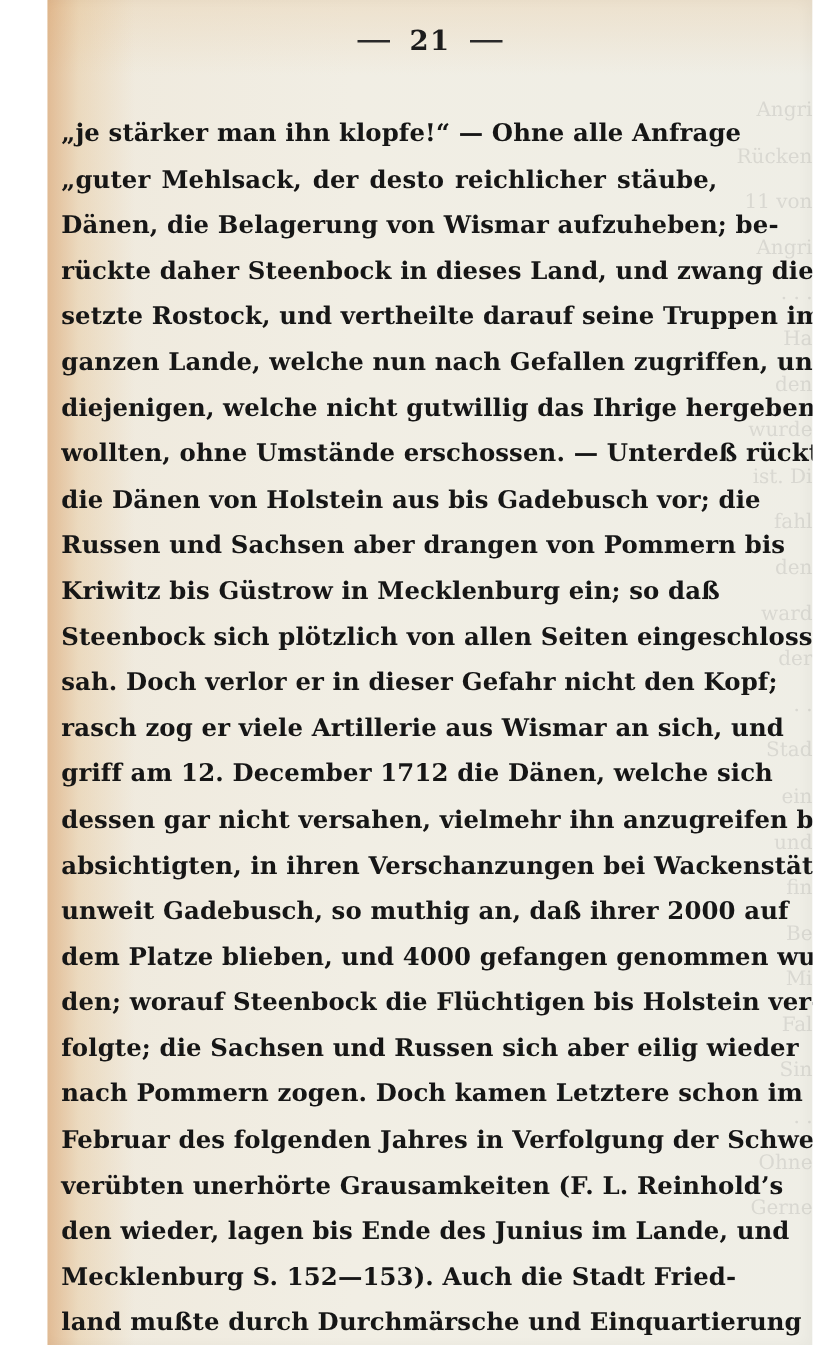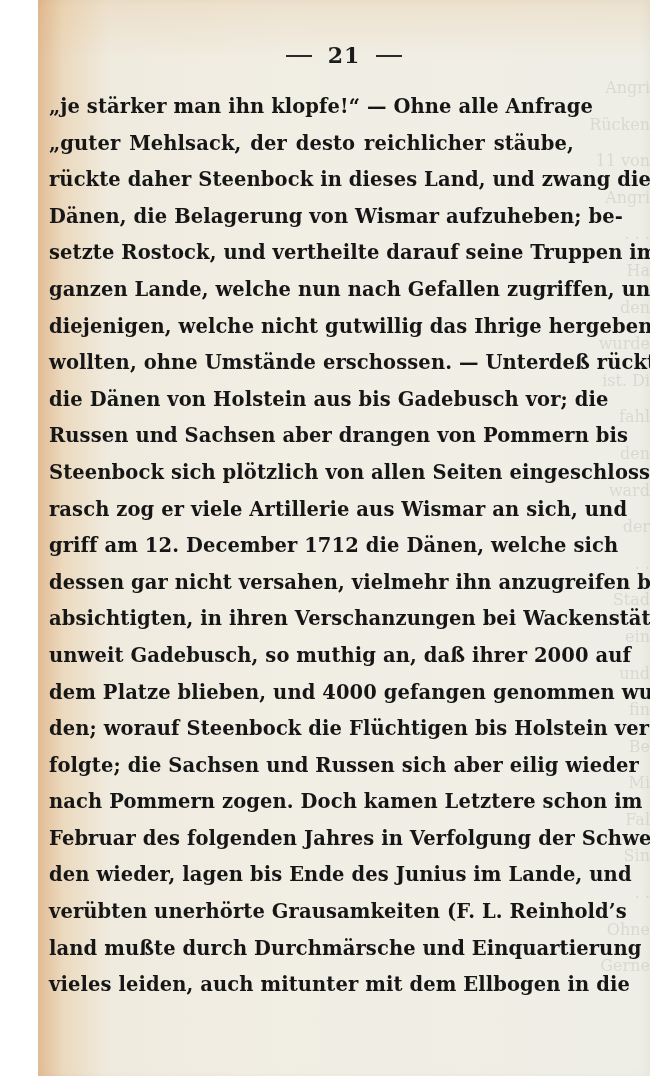--- a/index.html
+++ b/index.html
@@ -39,21 +39,21 @@
       overflow: hidden;
       filter: blur(0.6px);
       text-align: right;
       white-space: nowrap;
       padding-left: 6px;
     }
     .header {
       position: absolute;
       left: 0;
       width: 612px;
-      top: 42px;
+      top: 20px;
       text-align: center;
       font-size: 22px;
       font-weight: bold;
       color: #1c1c1c;
       letter-spacing: 1px;
     }
     .header .dash {
       display: inline-block;
       width: 26px;
       height: 2px;
@@ -116,38 +116,41 @@
       <div>Gerne</div>
   </div>
 
   <div class="header">
     <span class="dash"></span><span>21</span><span class="dash"></span>
   </div>
 
   <div class="body-text">
     <span class="line">„je stärker man ihn klopfe!“ — Ohne alle Anfrage</span>
     <span class="line">„guter Mehlsack, der desto reichlicher stäube,</span>
+    <span class="line">Dänen, die Belagerung von Wismar aufzuheben; be-</span>
     <span class="line">rückte daher Steenbock in dieses Land, und zwang die</span>
-    <span class="line">Dänen, die Belagerung von Wismar aufzuheben; be-</span>
     <span class="line">setzte Rostock, und vertheilte darauf seine Truppen im</span>
     <span class="line">ganzen Lande, welche nun nach Gefallen zugriffen, und</span>
     <span class="line">diejenigen, welche nicht gutwillig das Ihrige hergeben</span>
     <span class="line">wollten, ohne Umstände erschossen. — Unterdeß rückten</span>
     <span class="line">die Dänen von Holstein aus bis Gadebusch vor; die</span>
     <span class="line">Russen und Sachsen aber drangen von Pommern bis</span>
+    <span class="line">Kriwitz bis Güstrow in Mecklenburg ein; so daß</span>
     <span class="line">Steenbock sich plötzlich von allen Seiten eingeschlossen</span>
+    <span class="line">sah. Doch verlor er in dieser Gefahr nicht den Kopf;</span>
     <span class="line">rasch zog er viele Artillerie aus Wismar an sich, und</span>
     <span class="line">griff am 12. December 1712 die Dänen, welche sich</span>
     <span class="line">dessen gar nicht versahen, vielmehr ihn anzugreifen be-</span>
     <span class="line">absichtigten, in ihren Verschanzungen bei Wackenstätt,</span>
     <span class="line">unweit Gadebusch, so muthig an, daß ihrer 2000 auf</span>
     <span class="line">dem Platze blieben, und 4000 gefangen genommen wur-</span>
     <span class="line">den; worauf Steenbock die Flüchtigen bis Holstein ver-</span>
     <span class="line">folgte; die Sachsen und Russen sich aber eilig wieder</span>
     <span class="line">nach Pommern zogen. Doch kamen Letztere schon im</span>
     <span class="line">Februar des folgenden Jahres in Verfolgung der Schwe-</span>
+    <span class="line">verübten unerhörte Grausamkeiten (F. L. Reinhold’s</span>
     <span class="line">den wieder, lagen bis Ende des Junius im Lande, und</span>
-    <span class="line">verübten unerhörte Grausamkeiten (F. L. Reinhold’s</span>
+    <span class="line">Mecklenburg S. 152—153). Auch die Stadt Fried-</span>
     <span class="line">land mußte durch Durchmärsche und Einquartierung</span>
     <span class="line">vieles leiden, auch mitunter mit dem Ellbogen in die</span>
 
   </div>
 </div>
 
 </body></html>

